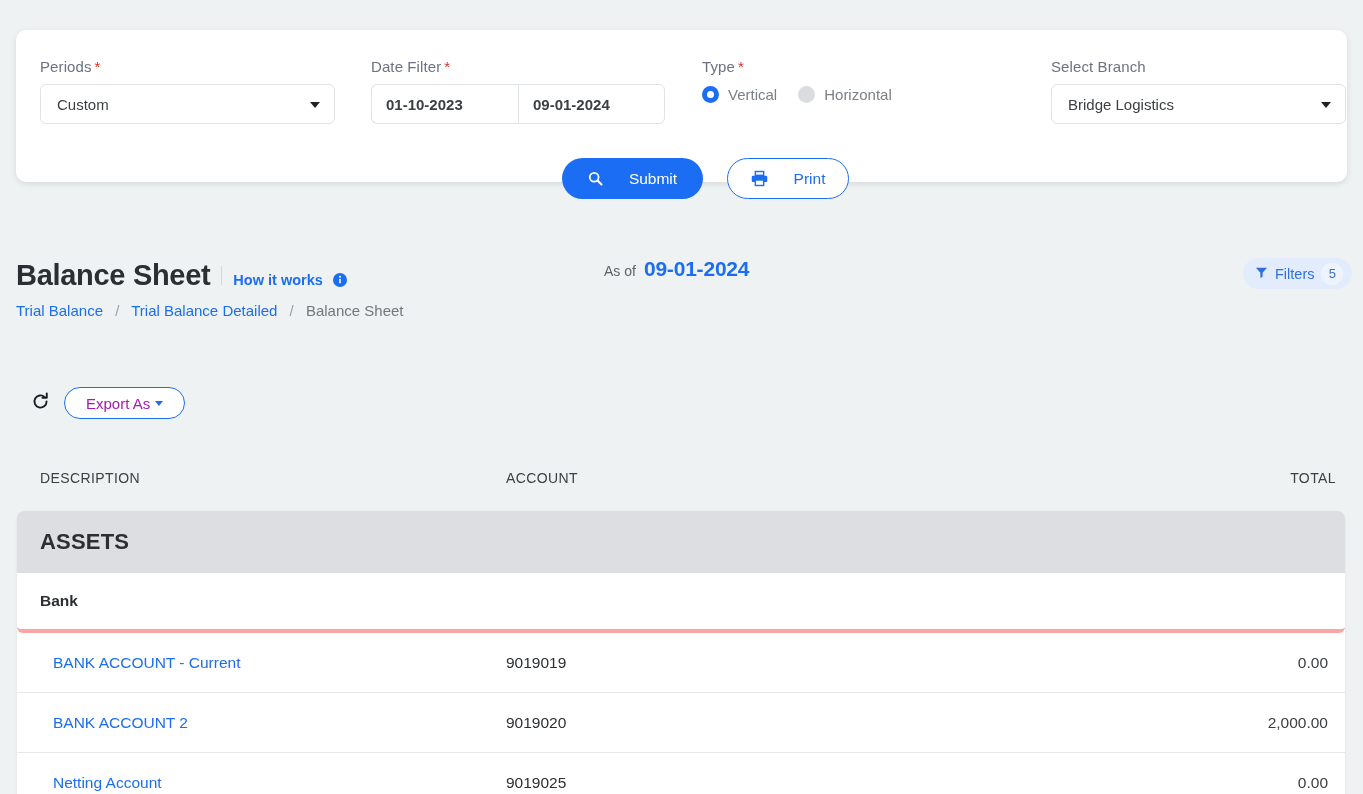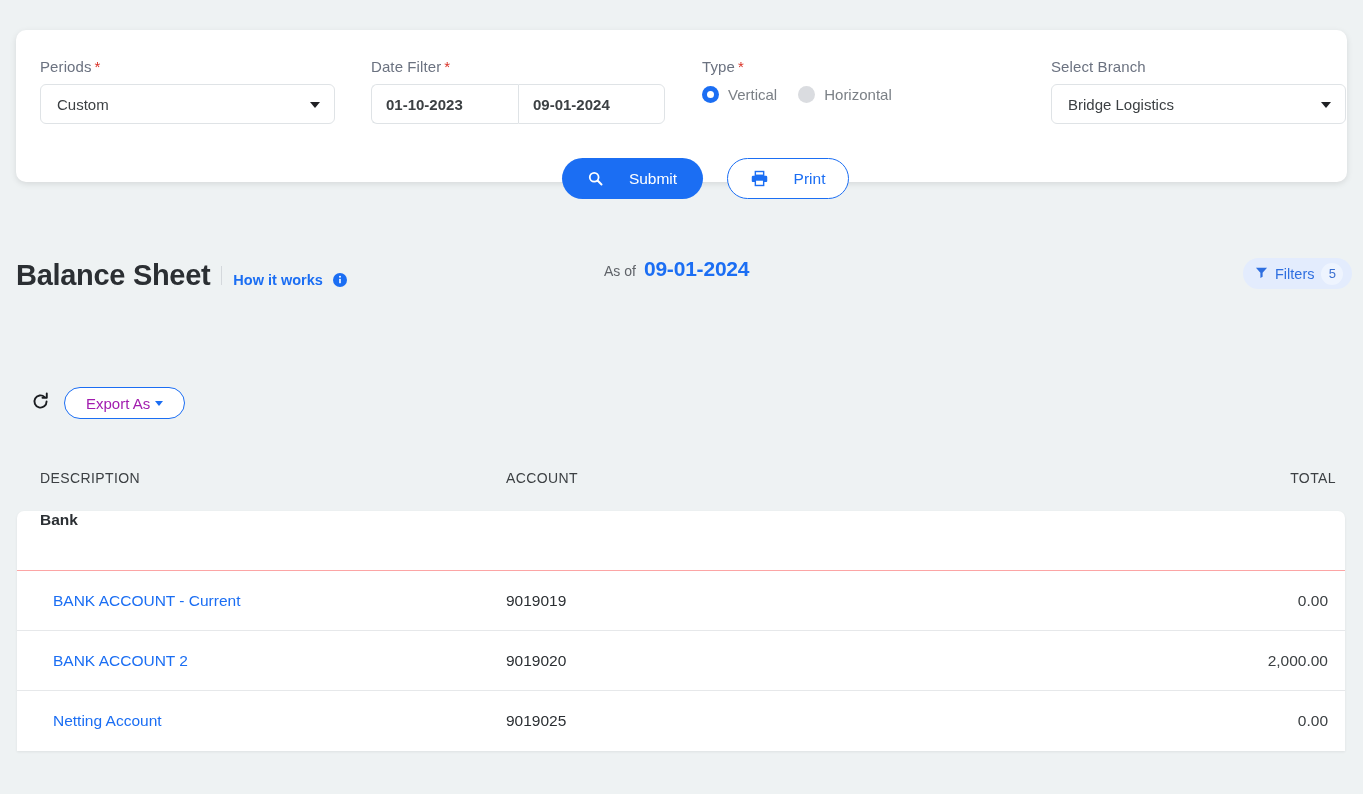--- a/index.html
+++ b/index.html
@@ -160,23 +160,24 @@
   .sec-head {
     background: #dcdee1;
     height: 62px;
     display: flex; align-items: center;
     padding-left: 23px;
   }
   .sec-head-txt {
     font-size: 22px; font-weight: bold; color: #2b2f33; letter-spacing: .2px;
   }
   .grp-row {
-    height: 60px; display: flex; 
+    height: 60px; display: flex; align-items: center;
     padding-left: 23px;
-    border-bottom: 1px solid #fca5a5;
+    border-bottom: 4px solid #fca5a5;
+    border-radius: 6px;
   }
   .grp-txt { font-size: 15.5px; font-weight: bold; color: #2b2f33; }
 
   .row {
     height: 60px; display: flex; align-items: center;
     border-bottom: 1px solid #e6e8ea;
     position: relative;
   }
   .row:last-child { border-bottom: none; }
   .cell-desc {
@@ -278,20 +279,27 @@
       <span class="info-ic">
         <svg width="14" height="14" viewBox="0 0 16 16">
           <circle cx="8" cy="8" r="8" fill="#1b6ef3"></circle>
           <rect x="7.1" y="6.6" width="1.8" height="5.2" rx=".6" fill="#fff"></rect>
           <circle cx="8" cy="4.3" r="1.1" fill="#fff"></circle>
         </svg>
       </span>
     </span>
   </div>
 
+  <div class="crumbs">
+    <a>Trial Balance</a>
+    <span class="crumb-sep">/</span>
+    <a>Trial Balance Detailed</a>
+    <span class="crumb-sep">/</span>
+    <span>Balance Sheet</span>
+  </div>
 
   <div class="asof">
     <span class="asof-lbl">As of</span>
     <span class="asof-val">09-01-2024</span>
   </div>
 
   <div class="filters-pill">
     <span>
       <svg width="13" height="13" viewBox="0 0 14 14">
         <path d="M1 1.8h12L8.2 7.4v4.3L5.8 12.8V7.4z" fill="#2f6fe0"></path>
@@ -316,20 +324,23 @@
     </button>
   </div>
 
   <div class="col-heads">
     <span class="ch-desc">DESCRIPTION</span>
     <span class="ch-acct">ACCOUNT</span>
     <span class="ch-total">TOTAL</span>
   </div>
 
   <div class="table">
+    <div class="sec-head">
+      <span class="sec-head-txt">ASSETS</span>
+    </div>
     <div class="grp-row">
       <span class="grp-txt">Bank</span>
     </div>
 
     <div class="row">
       <span class="cell-desc">BANK ACCOUNT - Current</span>
       <span class="cell-acct">9019019</span>
       <span class="cell-total">0.00</span>
     </div>
     <div class="row">

